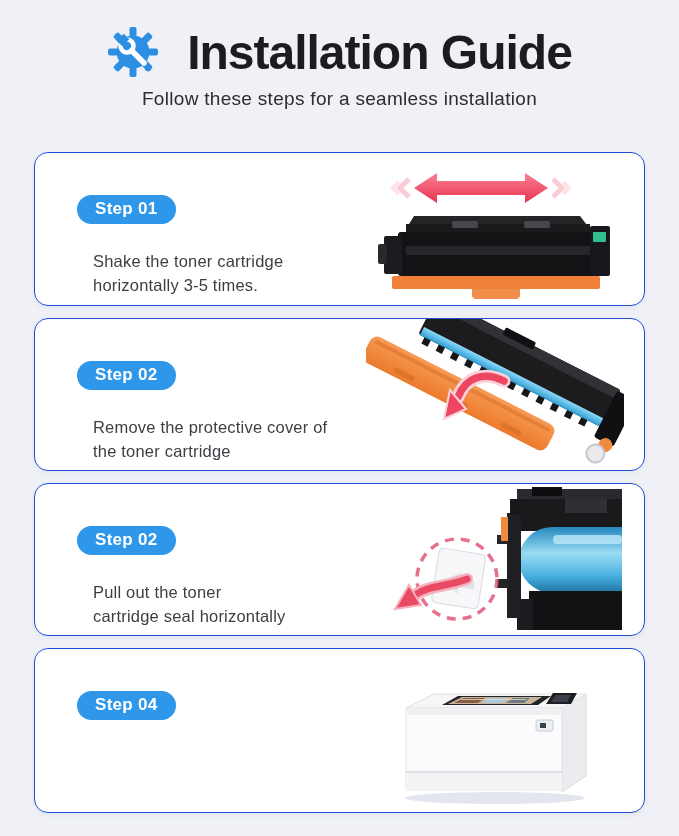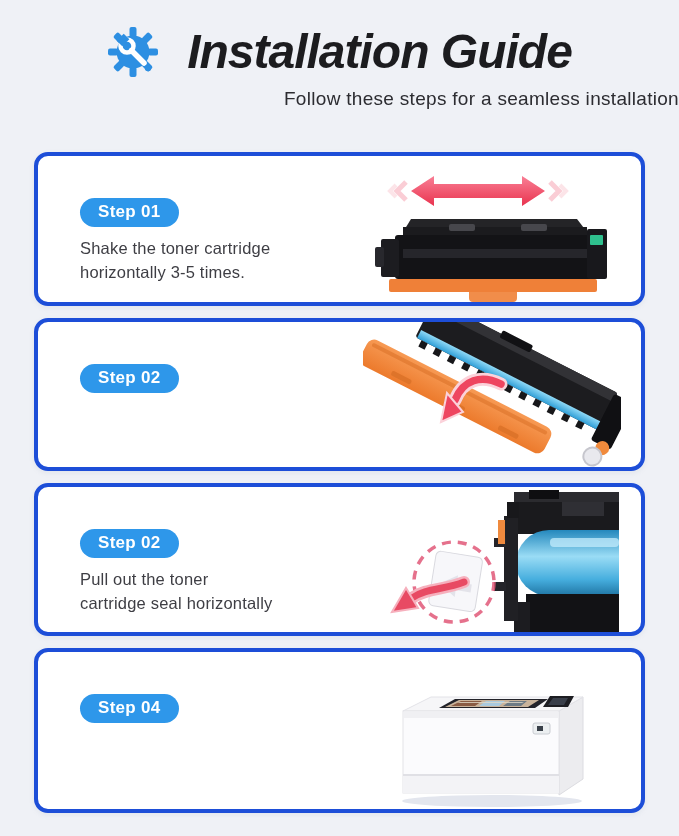--- a/index.html
+++ b/index.html
@@ -6,50 +6,50 @@
   body{
     width:679px;height:836px;
     background:#eff1f6;
     font-family:"Liberation Sans","DejaVu Sans",sans-serif;
     overflow:hidden;
   }
   .page{width:679px;height:836px;position:relative;}
 
   
   .header{padding-top:26px;text-align:center;}
-  .title-row{display:flex;align-items:center;justify-content:center;gap:28px;font-style:italic;}
+  .title-row{display:flex;align-items:flex-end;justify-content:center;gap:28px;}
   .gear-icon{width:52px;height:52px;display:inline-block;flex:0 0 auto;}
   .gear-icon svg{width:52px;height:52px;display:block;}
   .page-title{
     margin:0;font-size:48px;font-weight:800;letter-spacing:-1px;
     color:#1c1c1f;line-height:1.05;
   }
-  .subtitle{margin:10px 0 0 0;font-size:19px;color:#2c2c31;letter-spacing:.3px;text-align:right;}
+  .subtitle{margin:10px 0 0 0;font-size:19px;color:#2c2c31;letter-spacing:.3px;}
 
   
   .cards{position:absolute;left:34px;top:152px;width:611px;}
   .card{
-    position:relative;background:#ffffff;border:4px solid #1d4ed8;
+    position:relative;background:#ffffff;border:1px solid #1d4ed8;
     border-radius:14px;box-sizing:border-box;margin-bottom:12px;
     box-shadow:0 2px 5px rgba(150,160,185,.14);
     overflow:hidden;
   }
   .card:nth-of-type(1){height:154px;}
   .card:nth-of-type(2){height:153px;}
   .card:nth-of-type(3){height:153px;}
   .card:nth-of-type(4){height:165px;text-align:center;}
 
   .badge{
     position:absolute;left:42px;top:42px;
     background:#2e97ea;color:#ffffff;
     font-size:17px;font-weight:700;letter-spacing:.3px;
     padding:4px 18px 5px 18px;border-radius:17px;
   }
   .step-text{
-    position:absolute;left:42px;top:80px;margin:0;
+    position:absolute;left:42px;top:80px;margin:16px;
     font-size:16.5px;line-height:1.48;color:#3e3e44;
     white-space:pre-line;letter-spacing:.2px;
   }
   .illus{position:absolute;}
   .illus svg{display:block;}
   .illus-1{right:28px;top:13px;}
   .illus-2{right:20px;top:0;}
   .illus-3{right:22px;top:3px;}
   .illus-4{right:42px;top:9px;}
 </style>
@@ -120,20 +120,22 @@
             <rect x="217" y="66" width="13" height="10" rx="1" fill="#2fc08e"></rect>
             <rect x="16" y="110" width="208" height="13" rx="2" fill="#ef8038"></rect>
             <path d="M96,123 h48 v6 a4,4 0 0 1 -4,4 h-40 a4,4 0 0 1 -4,-4 z" fill="#f18d4a"></path>
           </g>
         </svg>
       </div>
     </section>
 
     <section class="card">
       <span class="badge">Step 02</span>
+      <p class="step-text">Remove the protective cover of
+the toner cartridge</p>
       <div class="illus illus-2">
         <svg width="258" height="153" viewBox="0 0 258 153" aria-hidden="true">
           <defs>
             <linearGradient id="orng" x1="0" y1="0" x2="0" y2="1">
               <stop offset="0" stop-color="#f79a54"></stop>
                 <stop offset="1" stop-color="#ec7a2c"></stop>
             </linearGradient>
             <linearGradient id="cyan2" x1="0" y1="0" x2="0" y2="1">
               <stop offset="0" stop-color="#8fd9f6"></stop>
                 <stop offset="1" stop-color="#2f9ed6"></stop>

